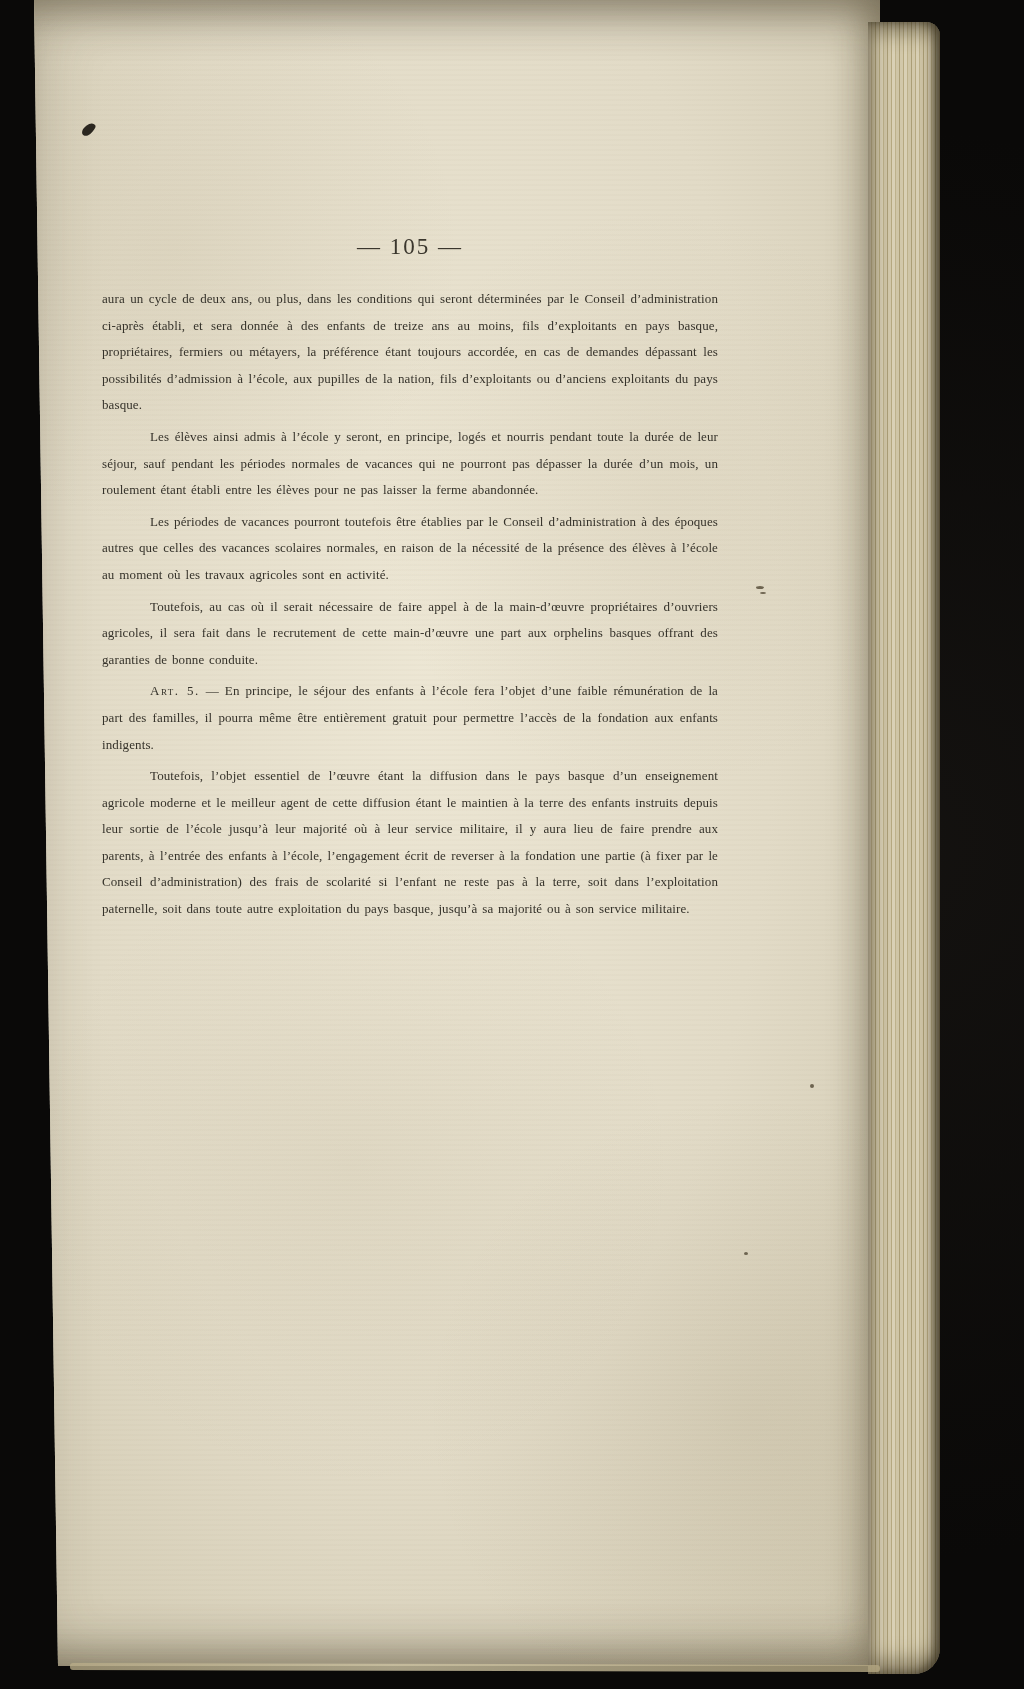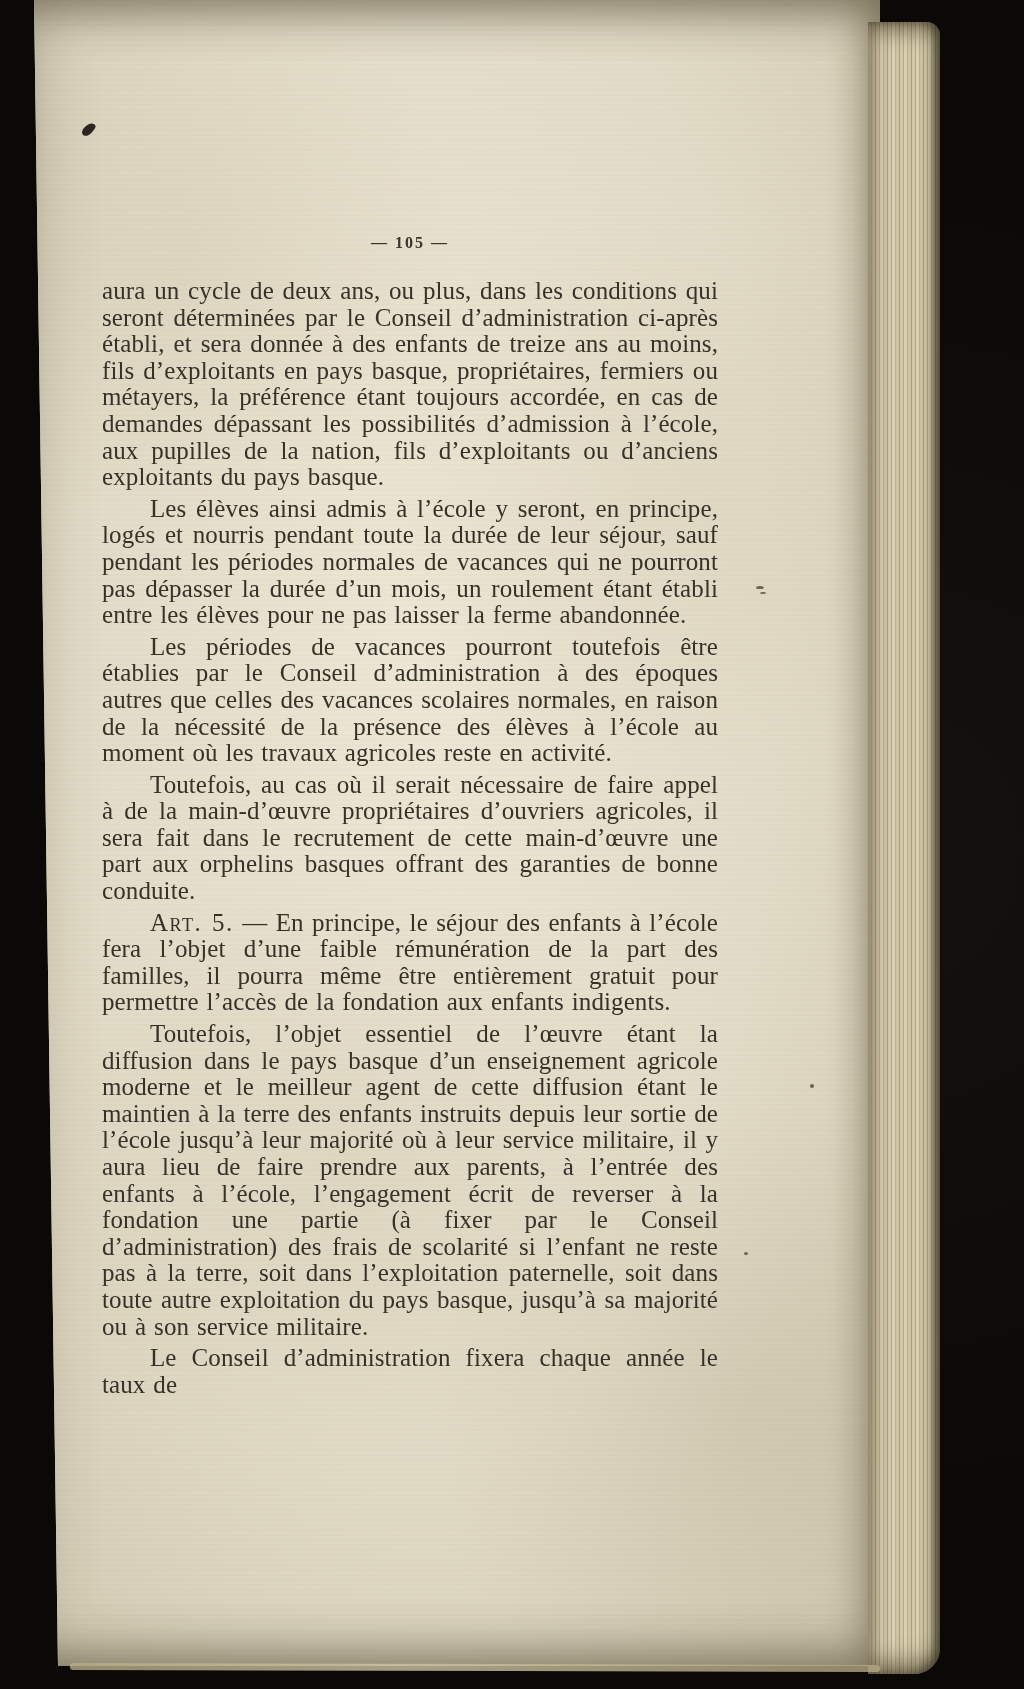--- a/index.html
+++ b/index.html
@@ -107,29 +107,28 @@
   
   .text-block {
     position: absolute;
     left: 102px;
     top: 234px;
     width: 616px;
     color: #35322a;
   }
   .page-number {
     text-align: center;
-    font-size: 16px;
+    font-size: 23px;
     letter-spacing: 2px;
     margin: 0 0 26px 0;
     color: #3a362d;
-    font-weight: bold;
   }
   .para {
     margin: 0 0 5px 0;
-    font-size: 25px;
+    font-size: 13px;
     line-height: 26.6px;
     text-align: justify;
     text-indent: 48px;
     word-spacing: 1.5px;
     letter-spacing: 0.1px;
   }
   .para.no-indent { text-indent: 0; }
   .para.article-para { }
   .art-label {
     font-variant: small-caps;
@@ -155,32 +154,31 @@
     <div class="speck speck-3"></div>
     <div class="speck speck-4"></div>
 
     <div class="text-block">
       <div class="page-number">— 105 —</div>
 
       <p class="para no-indent">aura un cycle de deux ans, ou plus, dans les conditions qui seront déterminées par le Conseil d’administration ci-après établi, et sera donnée à des enfants de treize ans au moins, fils d’exploitants en pays basque, propriétaires, fermiers ou métayers, la préférence étant toujours accordée, en cas de demandes dépassant les possibilités d’admission à l’école, aux pupilles de la nation, fils d’exploitants ou d’anciens exploitants du pays basque.</p>
 
       <p class="para">Les élèves ainsi admis à l’école y seront, en principe, logés et nourris pendant toute la durée de leur séjour, sauf pendant les périodes normales de vacances qui ne pourront pas dépasser la durée d’un mois, un roulement étant établi entre les élèves pour ne pas laisser la ferme abandonnée.</p>
 
-      <p class="para">Les périodes de vacances pourront toutefois être établies par le Conseil d’administration à des époques autres que celles des vacances scolaires normales, en raison de la nécessité de la présence des élèves à l’école au moment où les travaux agricoles reste en activité.</p>
+      <p class="para">Les périodes de vacances pourront toutefois être établies par le Conseil d’administration à des époques autres que celles des vacances scolaires normales, en raison de la nécessité de la présence des élèves à l’école au moment où les travaux agricoles sont en activité.</p>
 
 
       <p class="para">Toutefois, au cas où il serait nécessaire de faire appel à de la main-d’œuvre propriétaires d’ouvriers agricoles, il sera fait dans le recrutement de cette main-d’œuvre une part aux orphelins basques offrant des garanties de bonne conduite.</p>
 
       <p class="para article-para">
         <span class="art-label">Art. 5.</span>
         <span class="art-text">— En principe, le séjour des enfants à l’école fera l’objet d’une faible rémunération de la part des familles, il pourra même être entièrement gratuit pour permettre l’accès de la fondation aux enfants indigents.</span>
       </p>
 
       <p class="para">Toutefois, l’objet essentiel de l’œuvre étant la diffusion dans le pays basque d’un enseignement agricole moderne et le meilleur agent de cette diffusion étant le maintien à la terre des enfants instruits depuis leur sortie de l’école jusqu’à leur majorité où à leur service militaire, il y aura lieu de faire prendre aux parents, à l’entrée des enfants à l’école, l’engagement écrit de reverser à la fondation une partie (à fixer par le Conseil d’administration) des frais de scolarité si l’enfant ne reste pas à la terre, soit dans l’exploitation paternelle, soit dans toute autre exploitation du pays basque, jusqu’à sa majorité ou à son service militaire.</p>
 
-      <p class="para">Le Conseil d’administration fixera chaque année le taux de</p>
     </div>
   </div>
 
   <div class="page-edges"></div>
   <div class="bottom-edge"></div>
 
 </div>
 
 </body></html>

